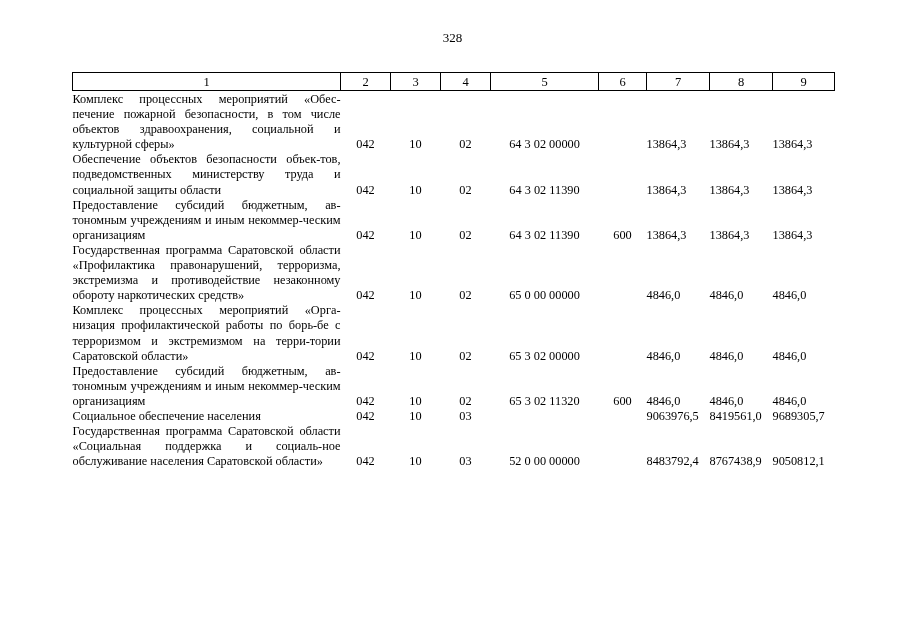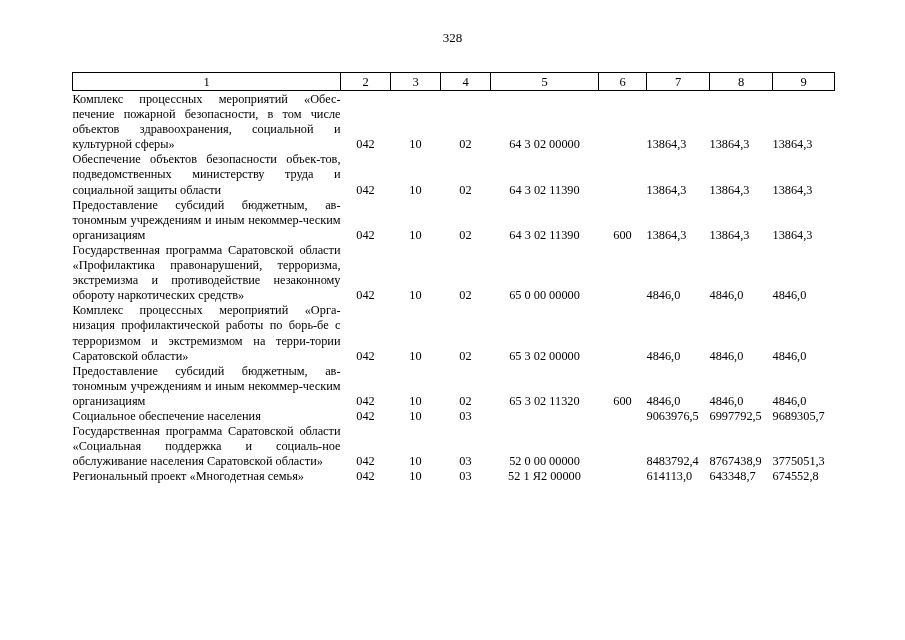--- a/index.html
+++ b/index.html
@@ -206,44 +206,33 @@
         </tr>
 
         <tr>
           <td class="name">Социальное обеспечение населения</td>
           <td class="code">042</td>
           <td class="code">10</td>
           <td class="code">03</td>
           <td class="code"></td>
           <td class="code"></td>
           <td class="num">9063976,5</td>
-          <td class="num">6997792,5</td>
+          <td class="num">8419561,0</td>
           <td class="num">9689305,7</td>
         </tr>
 
         <tr>
           <td class="name just">Государственная программа Саратовской области «Социальная поддержка и социаль-ное обслуживание населения Саратовской области»</td>
           <td class="code">042</td>
           <td class="code">10</td>
           <td class="code">03</td>
           <td class="code">52 0 00 00000</td>
           <td class="code"></td>
           <td class="num">8483792,4</td>
           <td class="num">8767438,9</td>
-          <td class="num">3775051,3</td>
-        </tr>
-
-        <tr>
-          <td class="name">Региональный проект «Многодетная семья»</td>
-          <td class="code">042</td>
-          <td class="code">10</td>
-          <td class="code">03</td>
-          <td class="code">52 1 Я2 00000</td>
-          <td class="code"></td>
-          <td class="num">614113,0</td>
-          <td class="num">643348,7</td>
-          <td class="num">674552,8</td>
-        </tr>
+          <td class="num">9050812,1</td>
+        </tr>
+
 
       </tbody>
     </table>
   </div>
 </div>
 
 </body></html>

